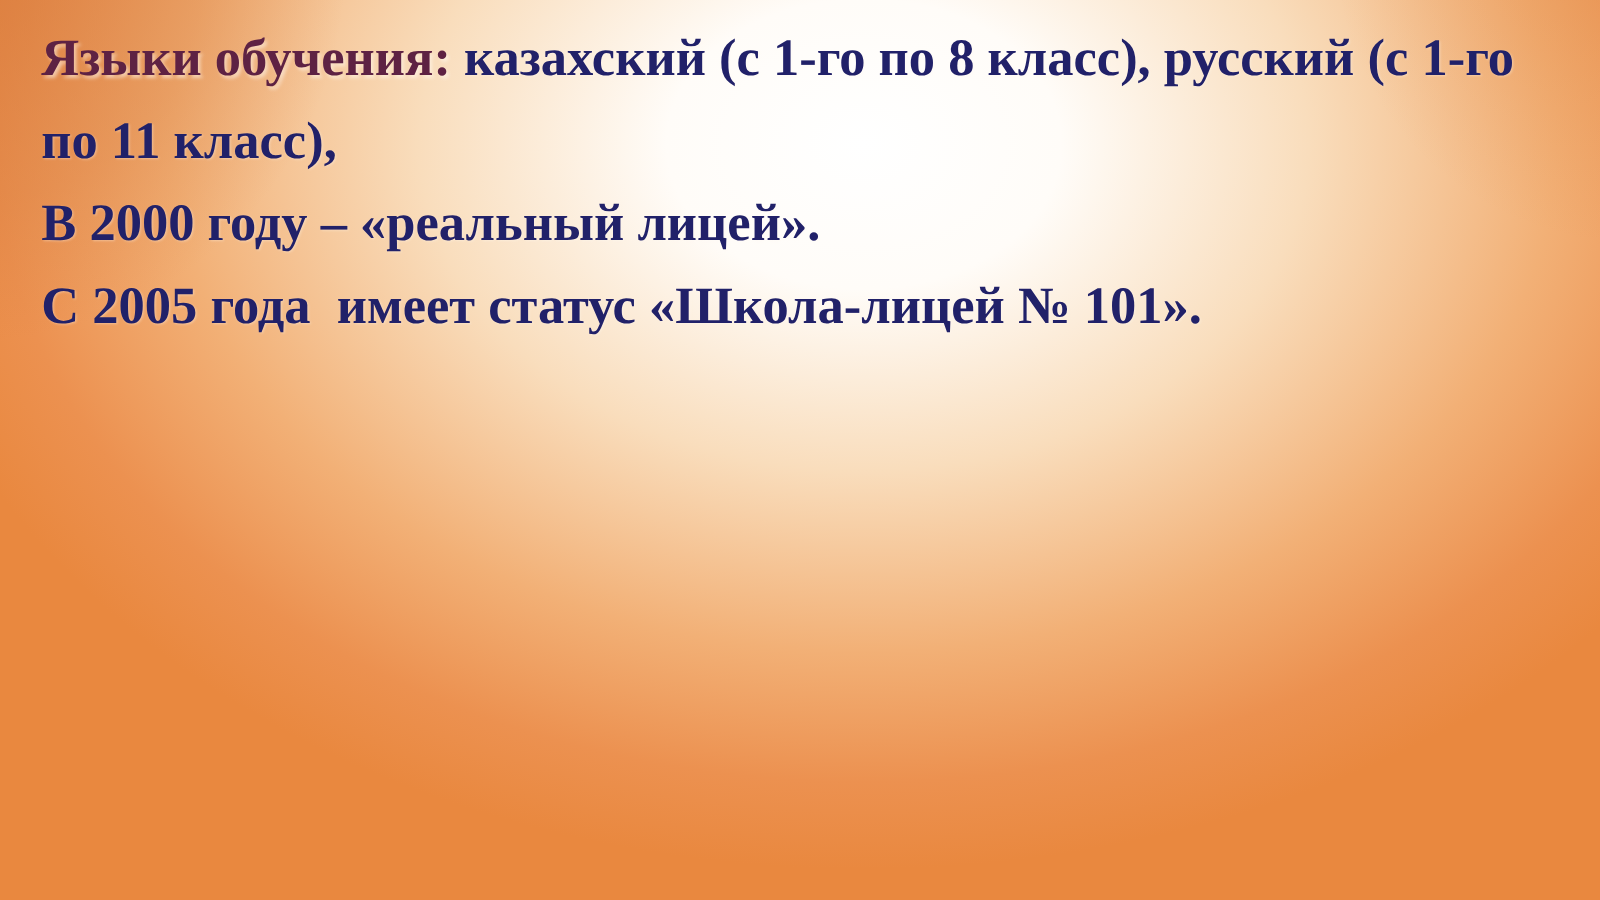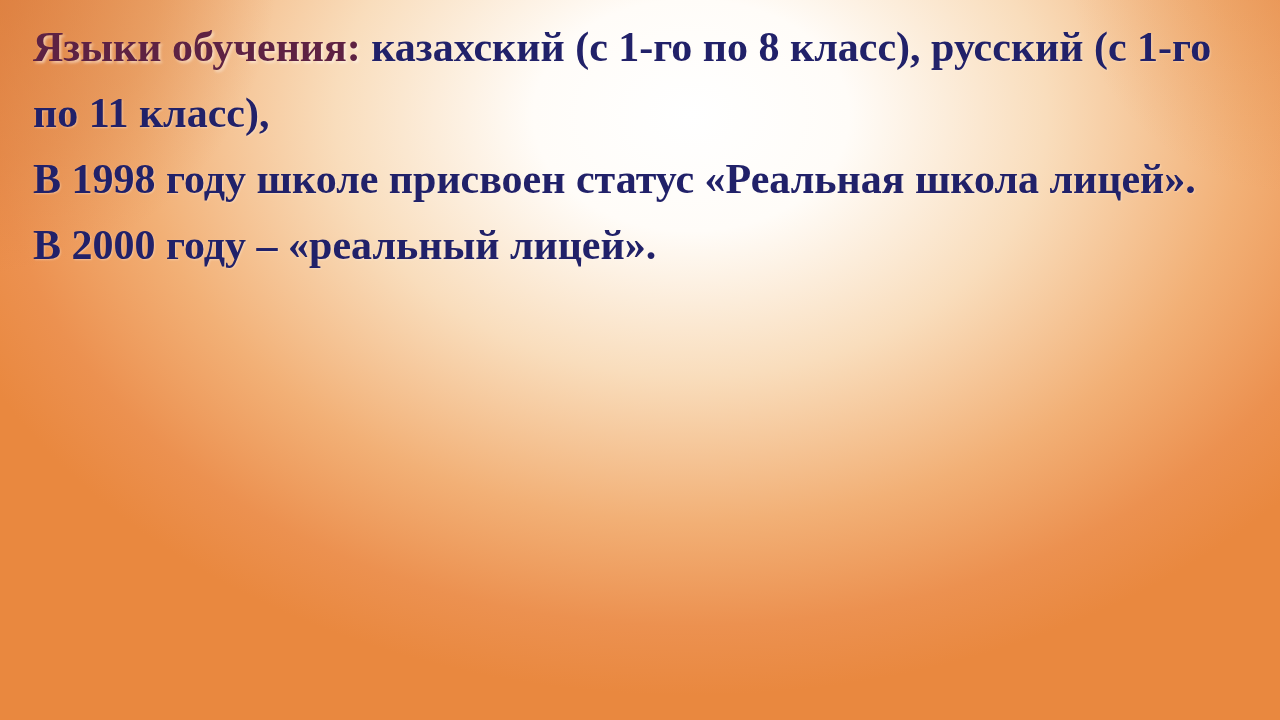--- a/index.html
+++ b/index.html
@@ -38,16 +38,16 @@
     margin-top: 24px;
   }
   .preserve { white-space: pre-wrap; }
 </style>
 </head>
 <body>
 
 <div class="slide">
   <div class="textblock">
     <p class="para"><span class="heading-run">Языки обучения:</span><span> казахский (с 1-го по 8 класс), русский (с 1-го по 11 класс),</span></p>
-    <p class="para">В 1998 году школе присвоен статус «Реальная школа лицей».</p>
     <p class="para">В 2000 году – «реальный лицей».</p>
+    <p class="para preserve">С 2005 года  имеет статус «Школа-лицей № 101».</p>
   </div>
 </div>
 
 </body></html>

